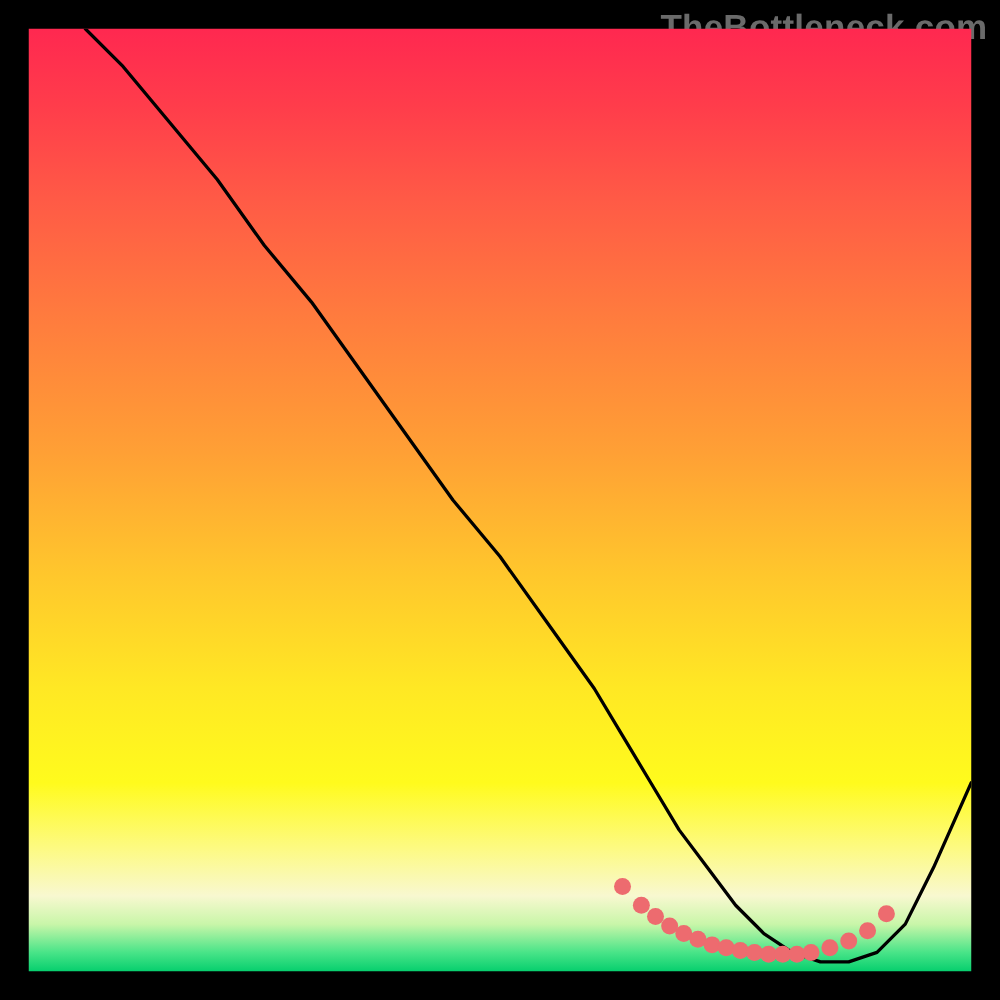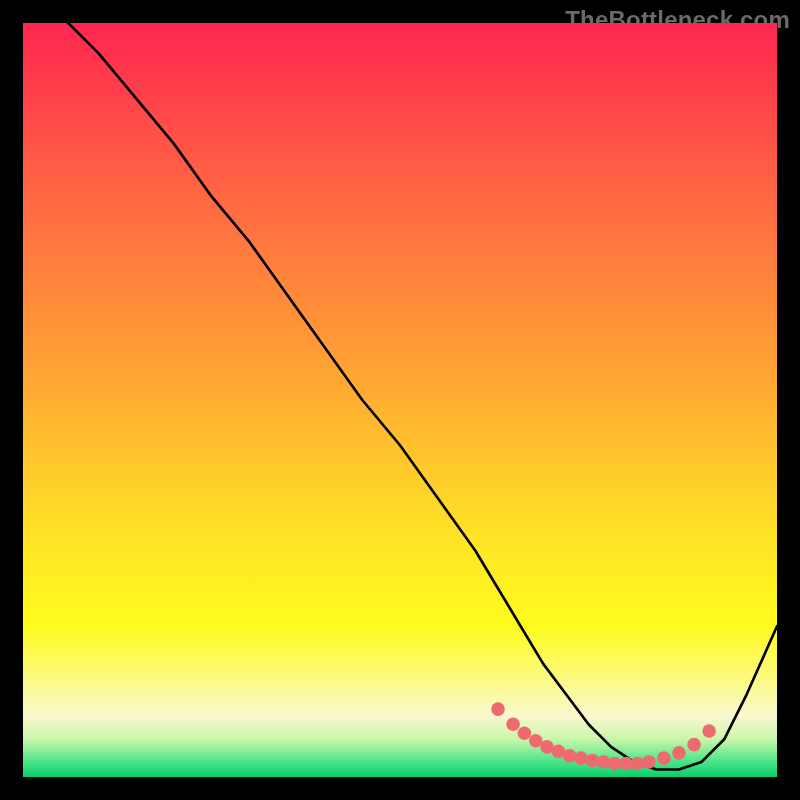--- a/index.html
+++ b/index.html
@@ -15,21 +15,21 @@
     position: relative;
     width: 800px;
     height: 800px;
     background: #000;
   }
   .watermark {
     position: absolute;
     top: 6px;
     right: 10px;
     color: #6a6a6a;
-    font-size: 24px;
+    font-size: 28px;
     font-weight: 600;
     letter-spacing: 0.2px;
     user-select: none;
   }
   .plot {
     position: absolute;
     left: 23px;
     top: 23px;
     width: 754px;
     height: 754px;

